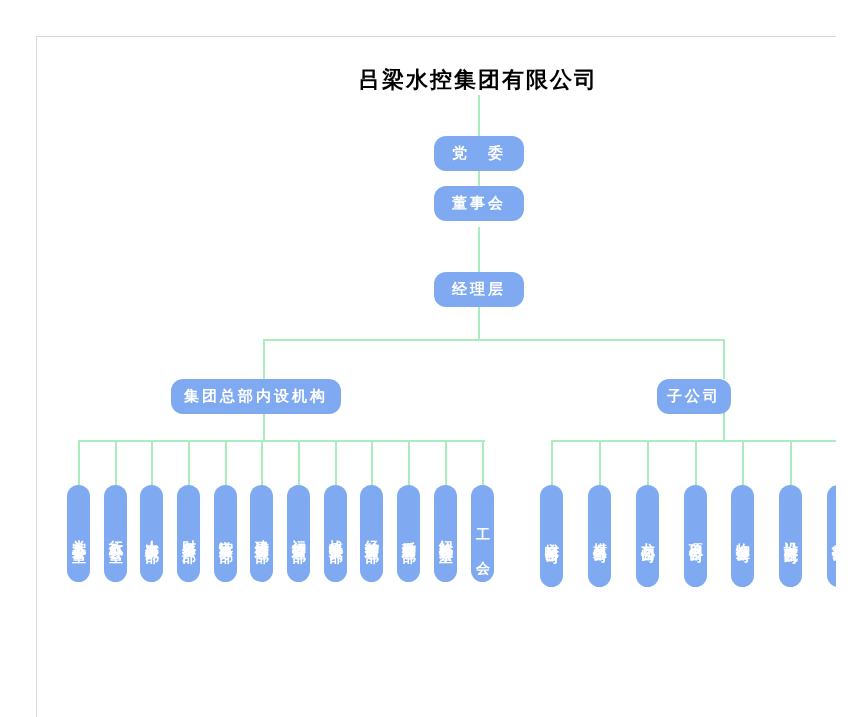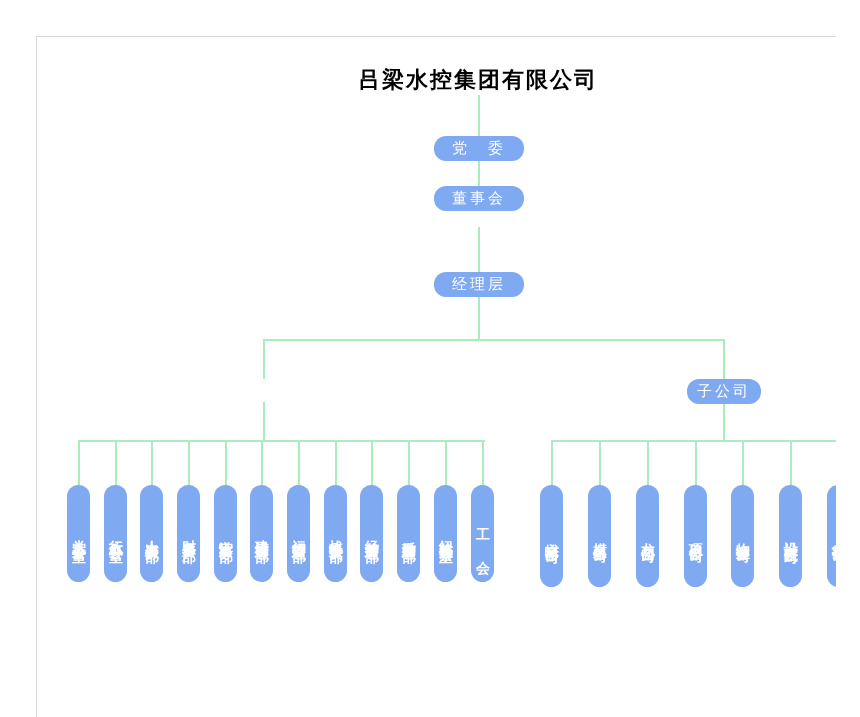--- a/index.html
+++ b/index.html
@@ -23,29 +23,29 @@
     font-weight: bold;
     color: #000000;
     letter-spacing: 2px;
     white-space: pre;
   }
   .line { position: absolute; background: var(--connector, #a9ecbd); }
   .line.v { width: 2px; }
   .line.h { height: 2px; }
   .pill {
     position: absolute;
-    height: 25px;
+    height: 35px;
     border-radius: 12px;
     background: var(--node-fill, #7fa9f0);
     color: var(--node-text, #ffffff);
     display: flex;
     align-items: center;
     justify-content: center;
     font-size: 15px;
-    font-weight: normal;
+    font-weight: bold;
     letter-spacing: 3px;
     white-space: pre;
   }
   .vnode {
     position: absolute;
     width: 23px;
     border-radius: 12px;
     background: var(--node-fill, #7fa9f0);
     color: var(--node-text, #ffffff);
     display: flex;
@@ -100,21 +100,22 @@
   <div class="line v" style="left:646px; top:391px; height:46px"></div>
   <div class="line v" style="left:693px; top:391px; height:46px"></div>
   <div class="line v" style="left:741px; top:391px; height:46px"></div>
   <div class="line v" style="left:789px; top:391px; height:46px"></div>
   <div class="line v" style="left:837px; top:391px; height:46px"></div>
 
   <div class="pill" style="left:385px; top:87px;  width:90px">党　委</div>
   <div class="pill" style="left:385px; top:137px; width:90px">董事会</div>
   <div class="pill" style="left:385px; top:223px; width:90px">经理层</div>
 
-  <div class="pill" style="left:638px; top:330px; width:74px">子公司</div>
+  <div class="pill" style="left:122px; top:330px; width:170px">集团总部内设机构</div>
+  <div class="pill" style="left:608px; top:330px; width:74px">子公司</div>
 
   <div class="vnode l" style="left:18px">党委办公室</div>
   <div class="vnode l" style="left:55px">行政办公室</div>
   <div class="vnode l" style="left:91px">人力资源部</div>
   <div class="vnode l" style="left:128px">财务资产部</div>
   <div class="vnode l" style="left:165px">审计法务部</div>
   <div class="vnode l" style="left:201px">建设管理部</div>
   <div class="vnode l" style="left:238px">运行管理部</div>
   <div class="vnode l" style="left:275px">战略投资部</div>
   <div class="vnode l" style="left:311px">经营管理部</div>

